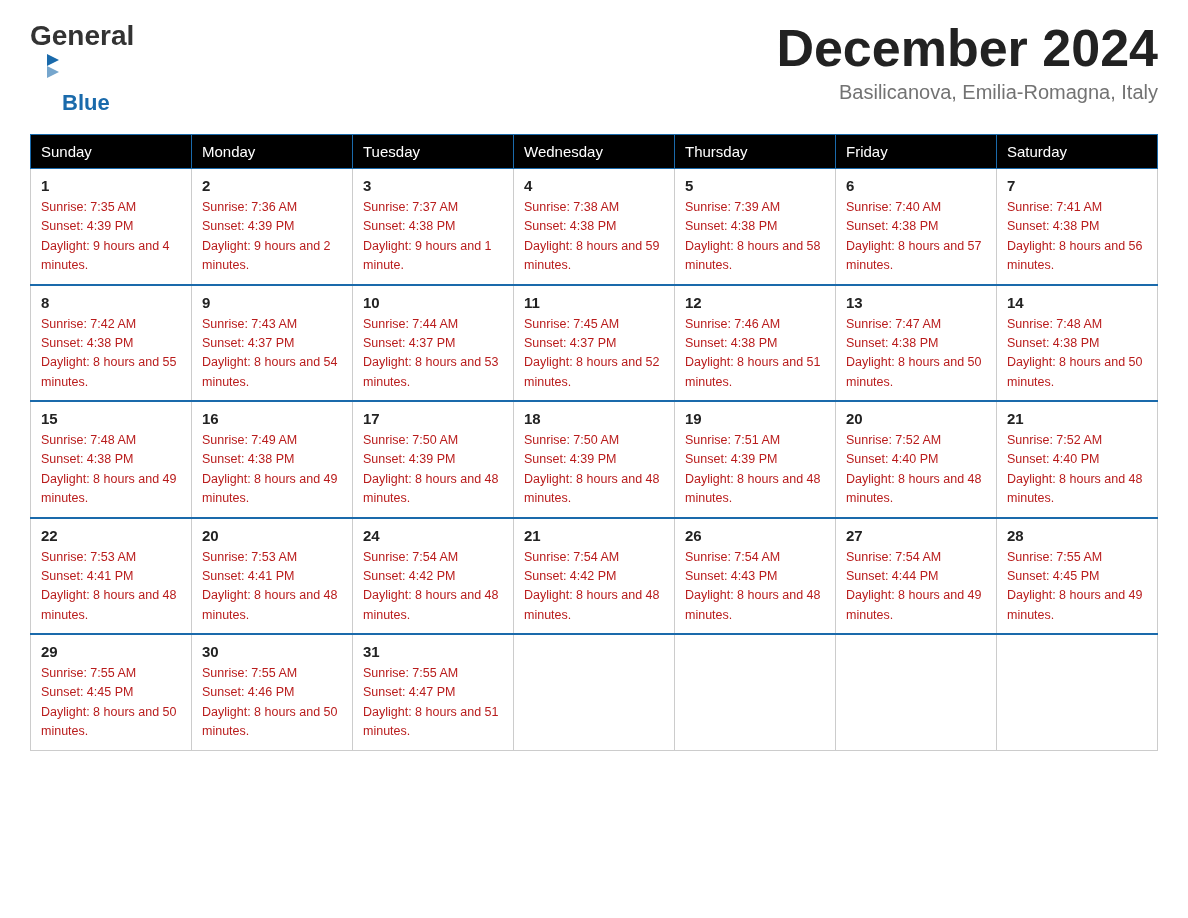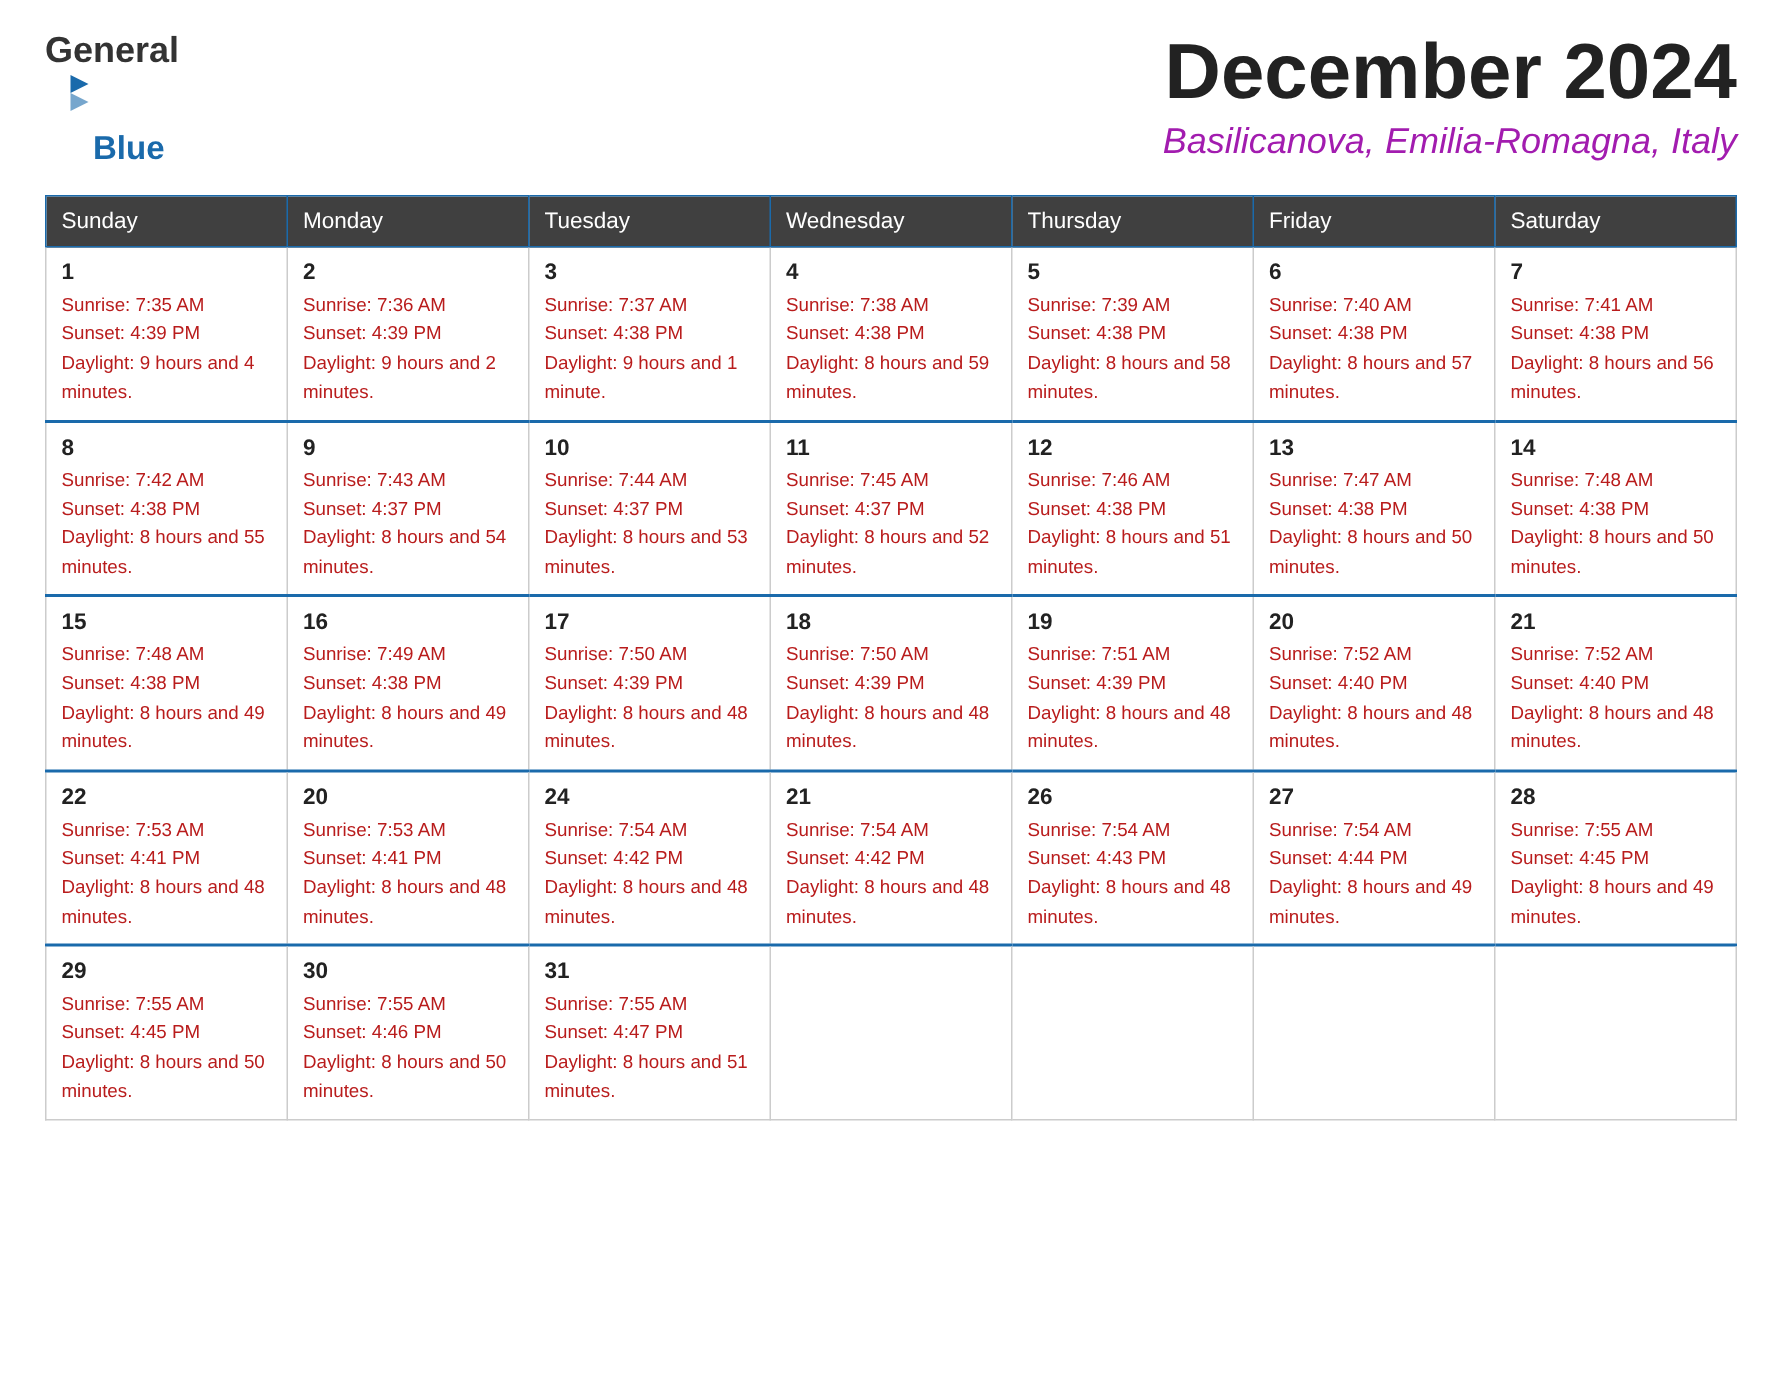--- a/index.html
+++ b/index.html
@@ -15,21 +15,21 @@
       justify-content: space-between;
       align-items: flex-start;
       margin-bottom: 18px;
     }
     .logo {
       display: flex;
       align-items: center;
       gap: 0;
     }
     .logo-text-general {
-      font-size: 24px;
+      font-size: 28px;
       font-weight: bold;
       color: #333;
     }
     .logo-text-blue {
       font-size: 22px;
       font-weight: bold;
       color: #1a6aab;
       margin-left: 32px;
     }
     .logo-icon {
@@ -40,32 +40,31 @@
     .title-area {
       text-align: right;
     }
     .month-title {
       font-size: 52px;
       font-weight: bold;
       color: #222;
       line-height: 1.1;
     }
     .location-subtitle {
-      font-size: 24px;
-      color: #a21caf;
+      font-size: 20px;
+      color: #737373;
       margin-top: 4px;
-      font-style: italic;
     }
     .calendar-table {
       width: 100%;
       border-collapse: collapse;
       border: 1px solid #aaa;
     }
     .calendar-table th {
-      background-color: #404040;
+      background-color: #000000;
       color: #fff;
       font-size: 15px;
       font-weight: normal;
       padding: 8px 10px;
       text-align: left;
       border: 1px solid #1a6aab;
     }
     .calendar-table td {
       vertical-align: top;
       padding: 8px 10px;

